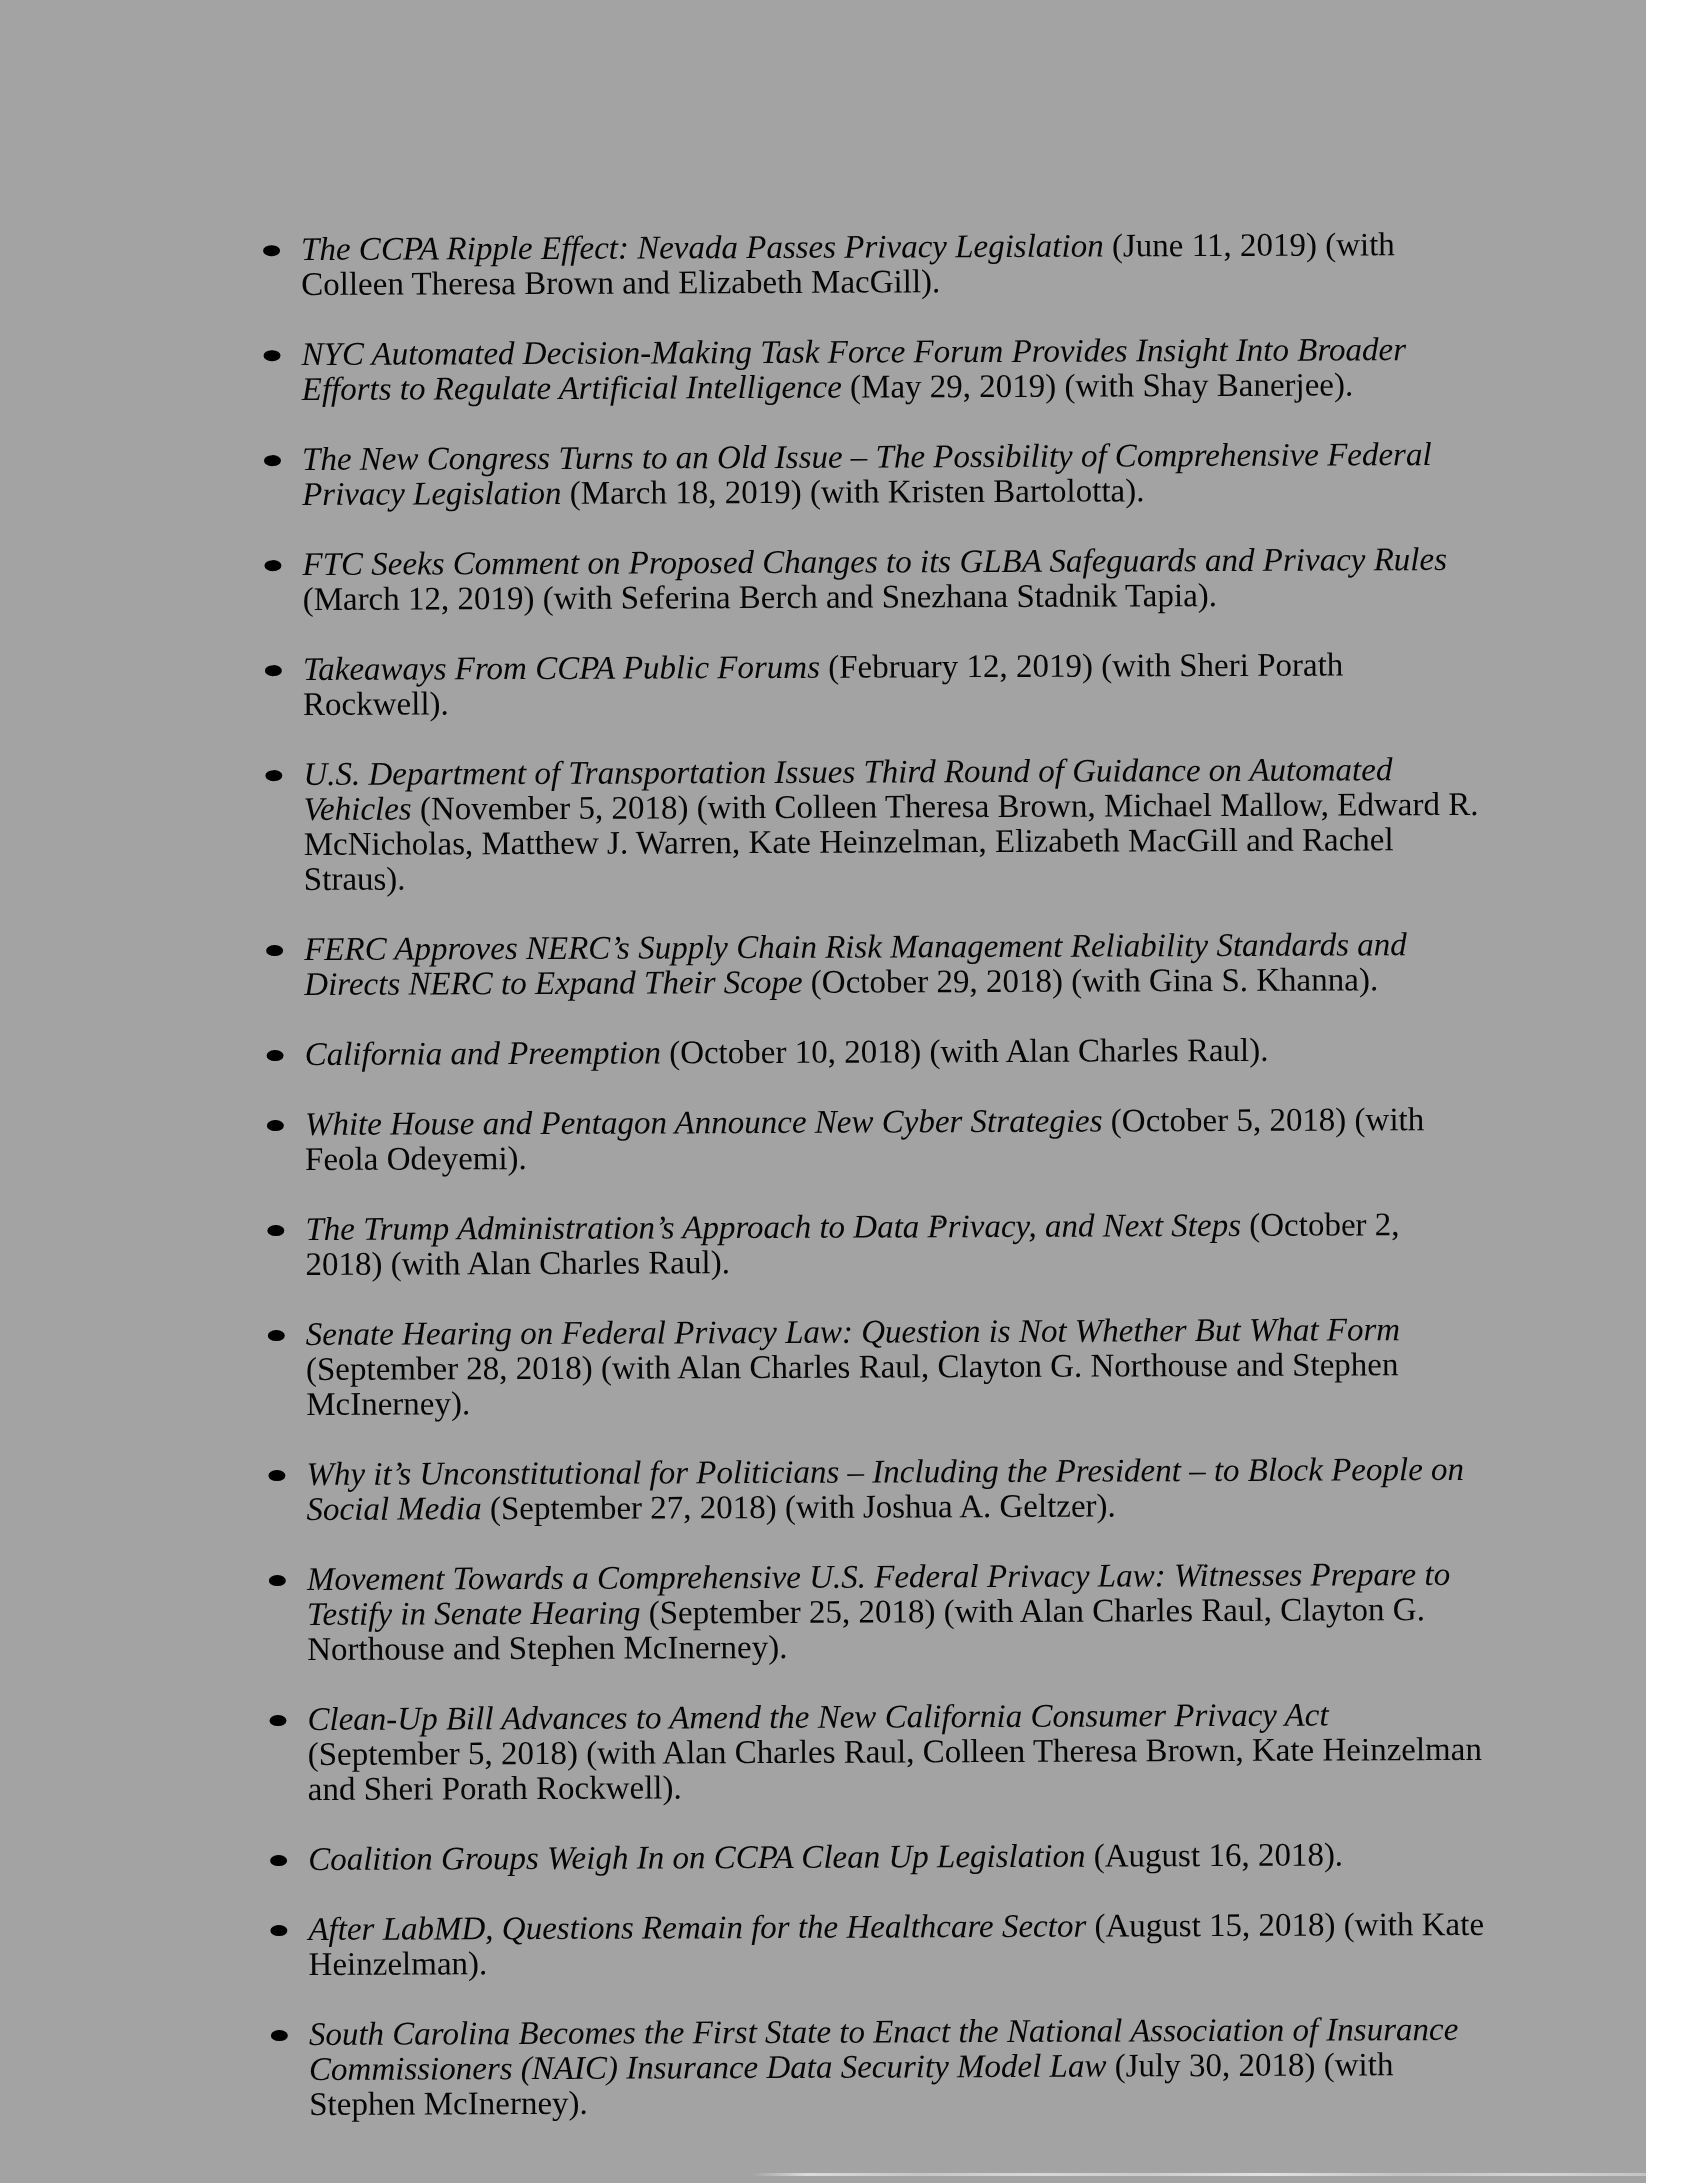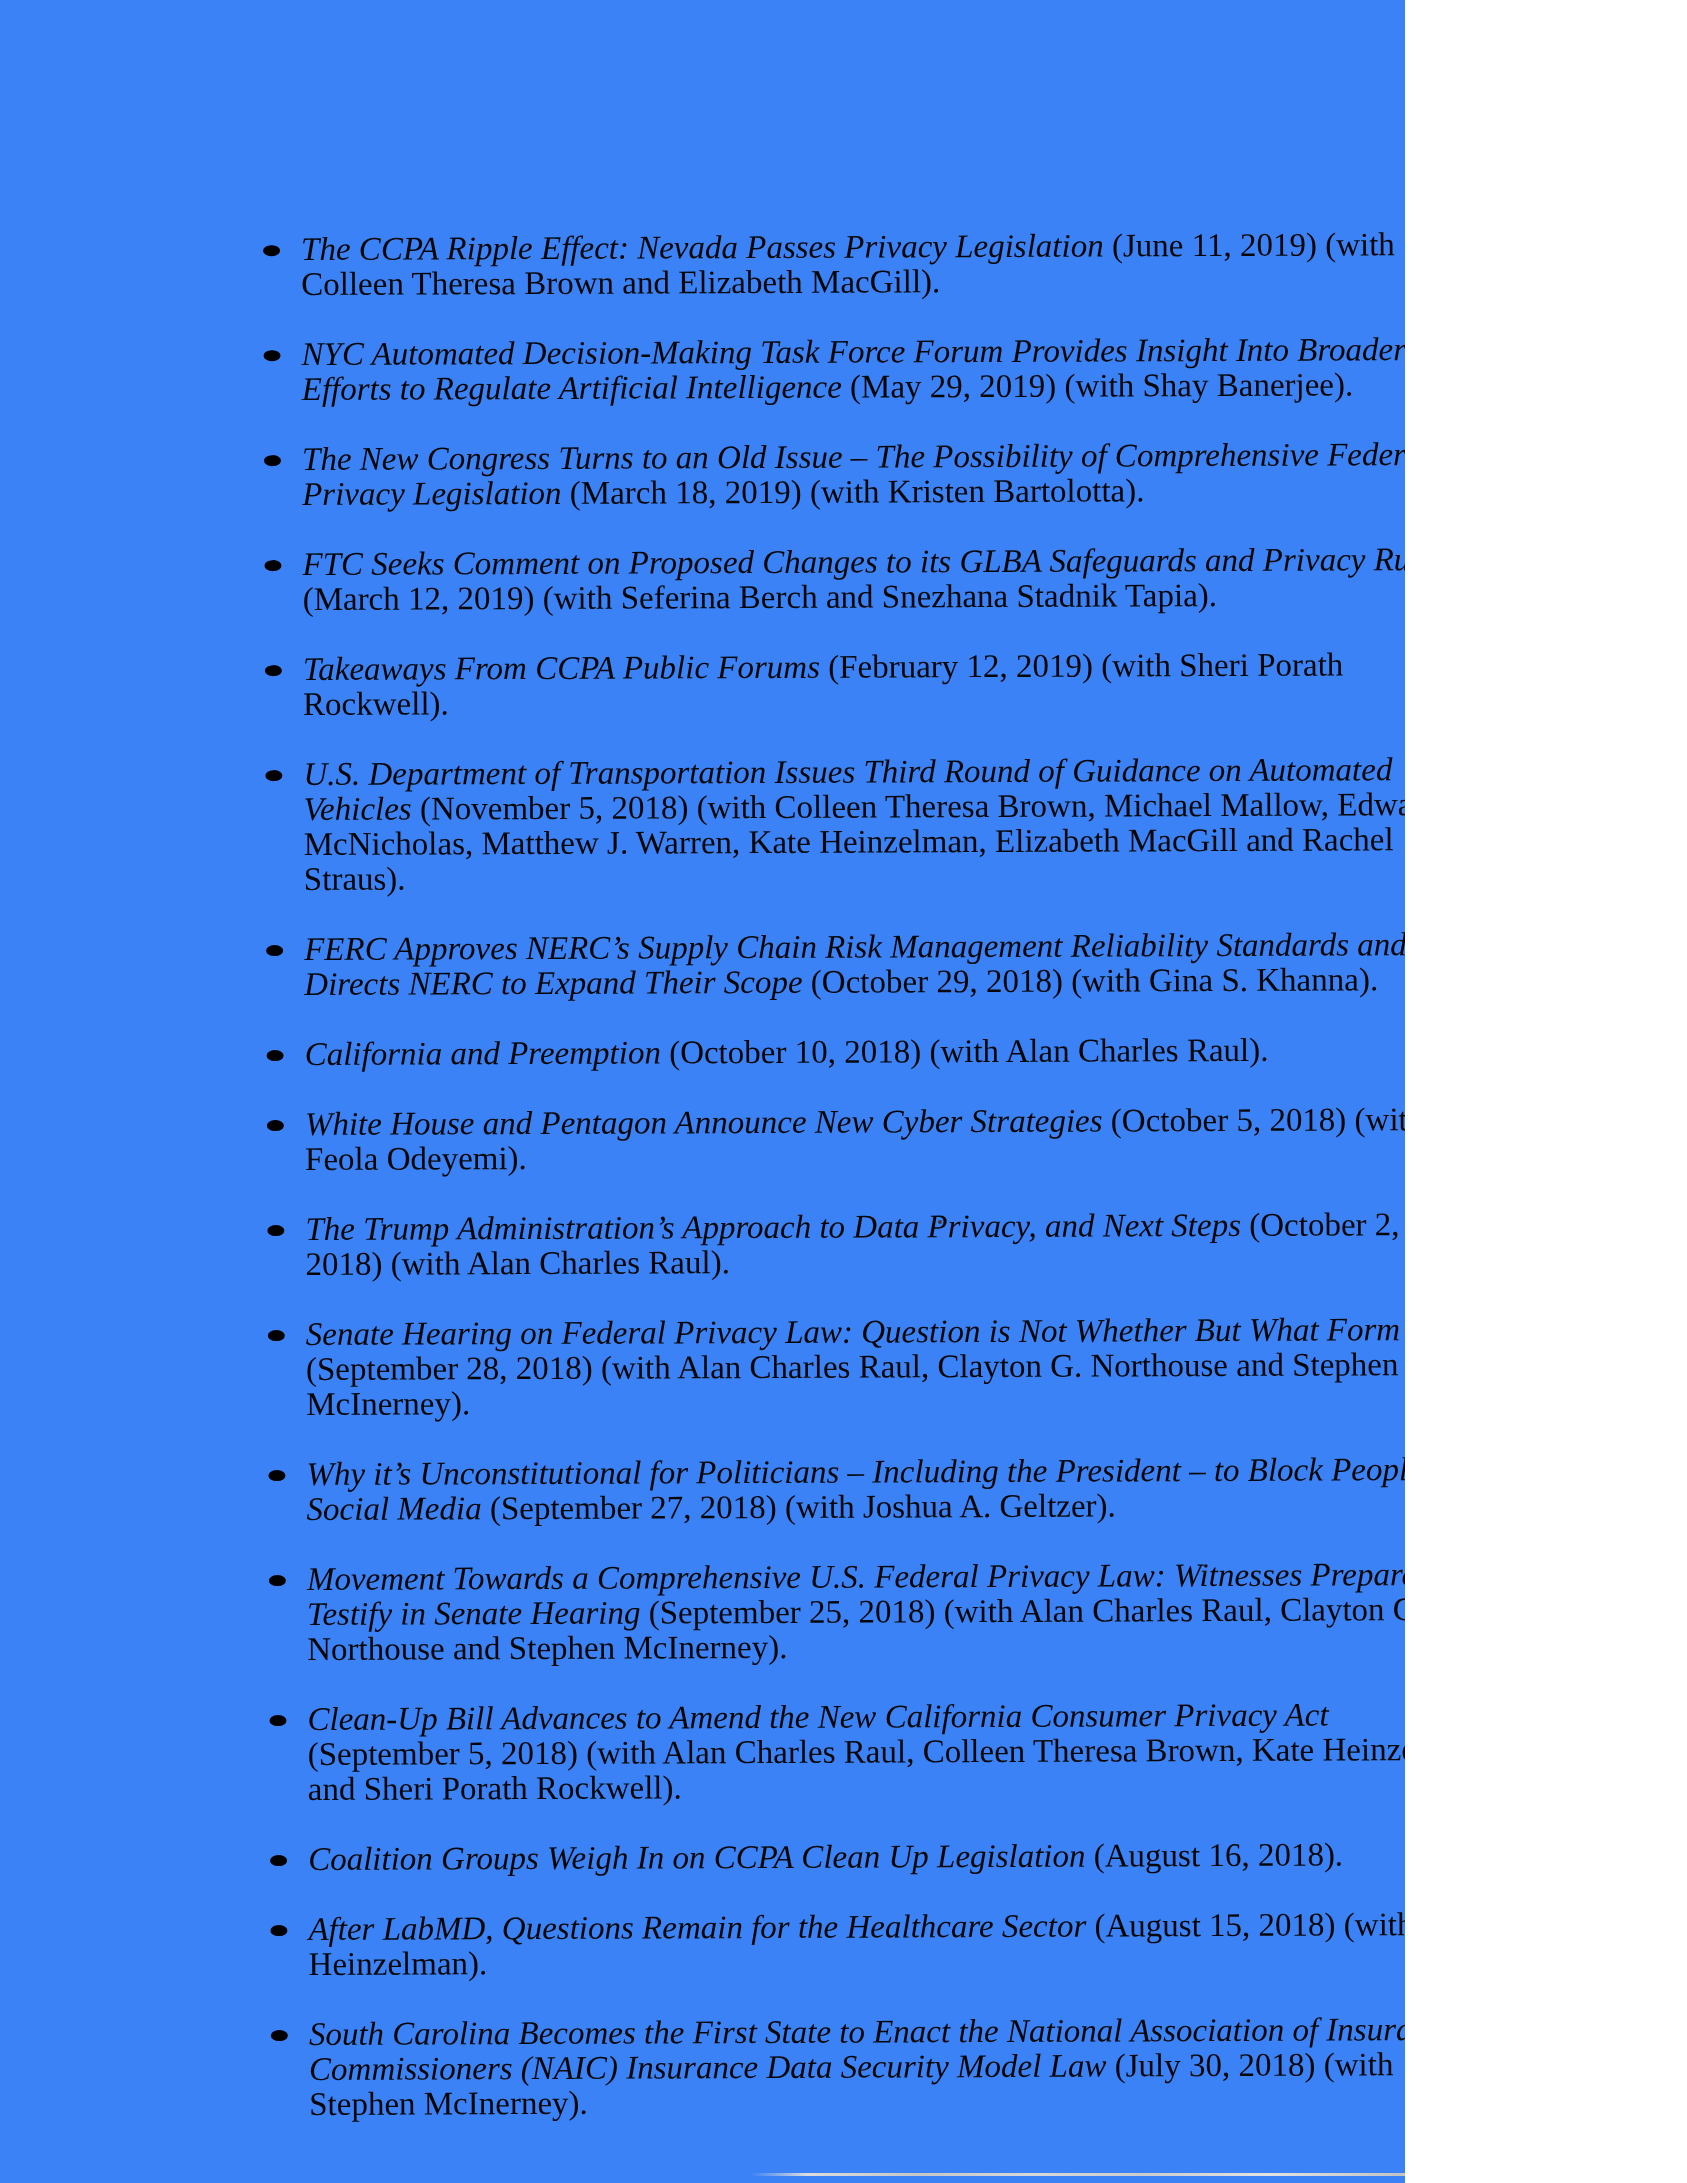--- a/index.html
+++ b/index.html
@@ -2,23 +2,23 @@
 <html style="font-size:10.6px"><head>
 <meta charset="utf-8">
 <style>
   html, body {
     margin: 0;
     padding: 0;
     background: #ffffff;
   }
   .page {
     position: relative;
-    width: 1405px;
+    width: 1646px;
     height: 2183px;
-    background: #3b82f6;
+    background: #a3a3a3;
     overflow: hidden;
     font-family: "Liberation Serif", serif;
     color: #000000;
   }
   .pub-list {
     position: absolute;
     left: 301px;
     top: 232px;
     width: 1178px;
     margin: 0;

